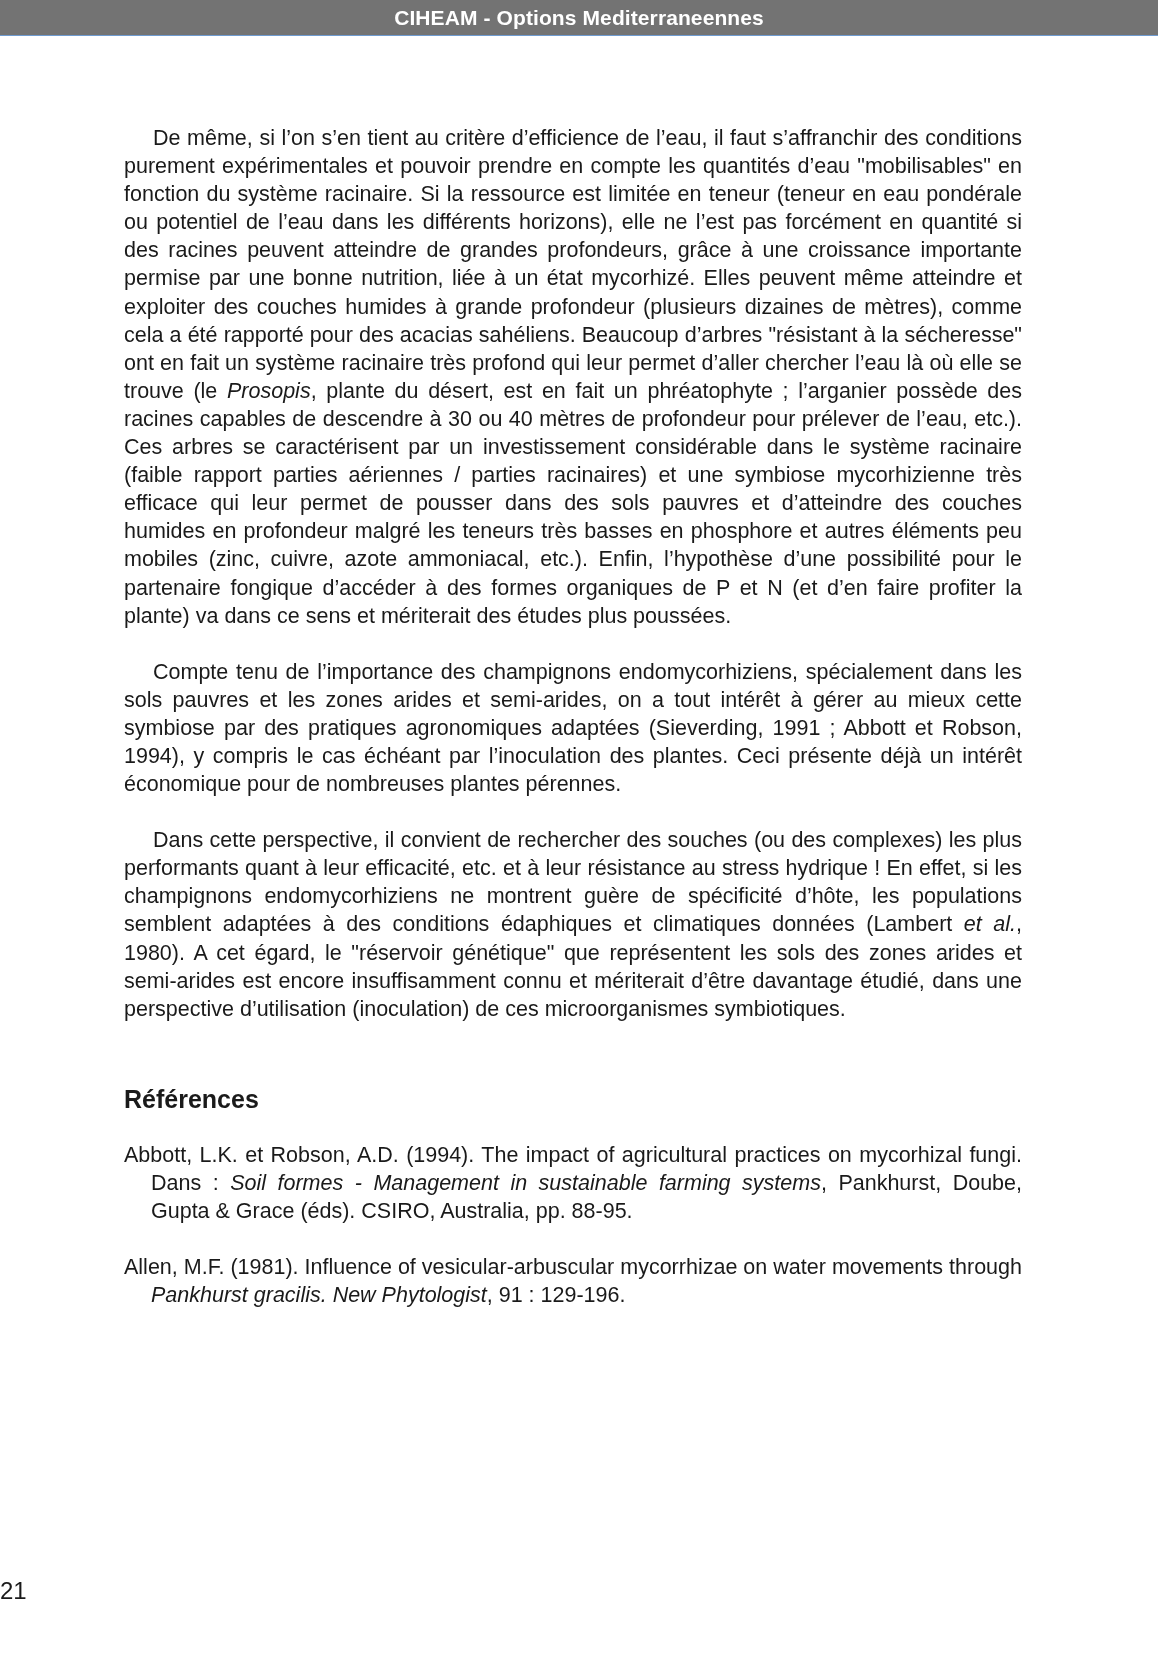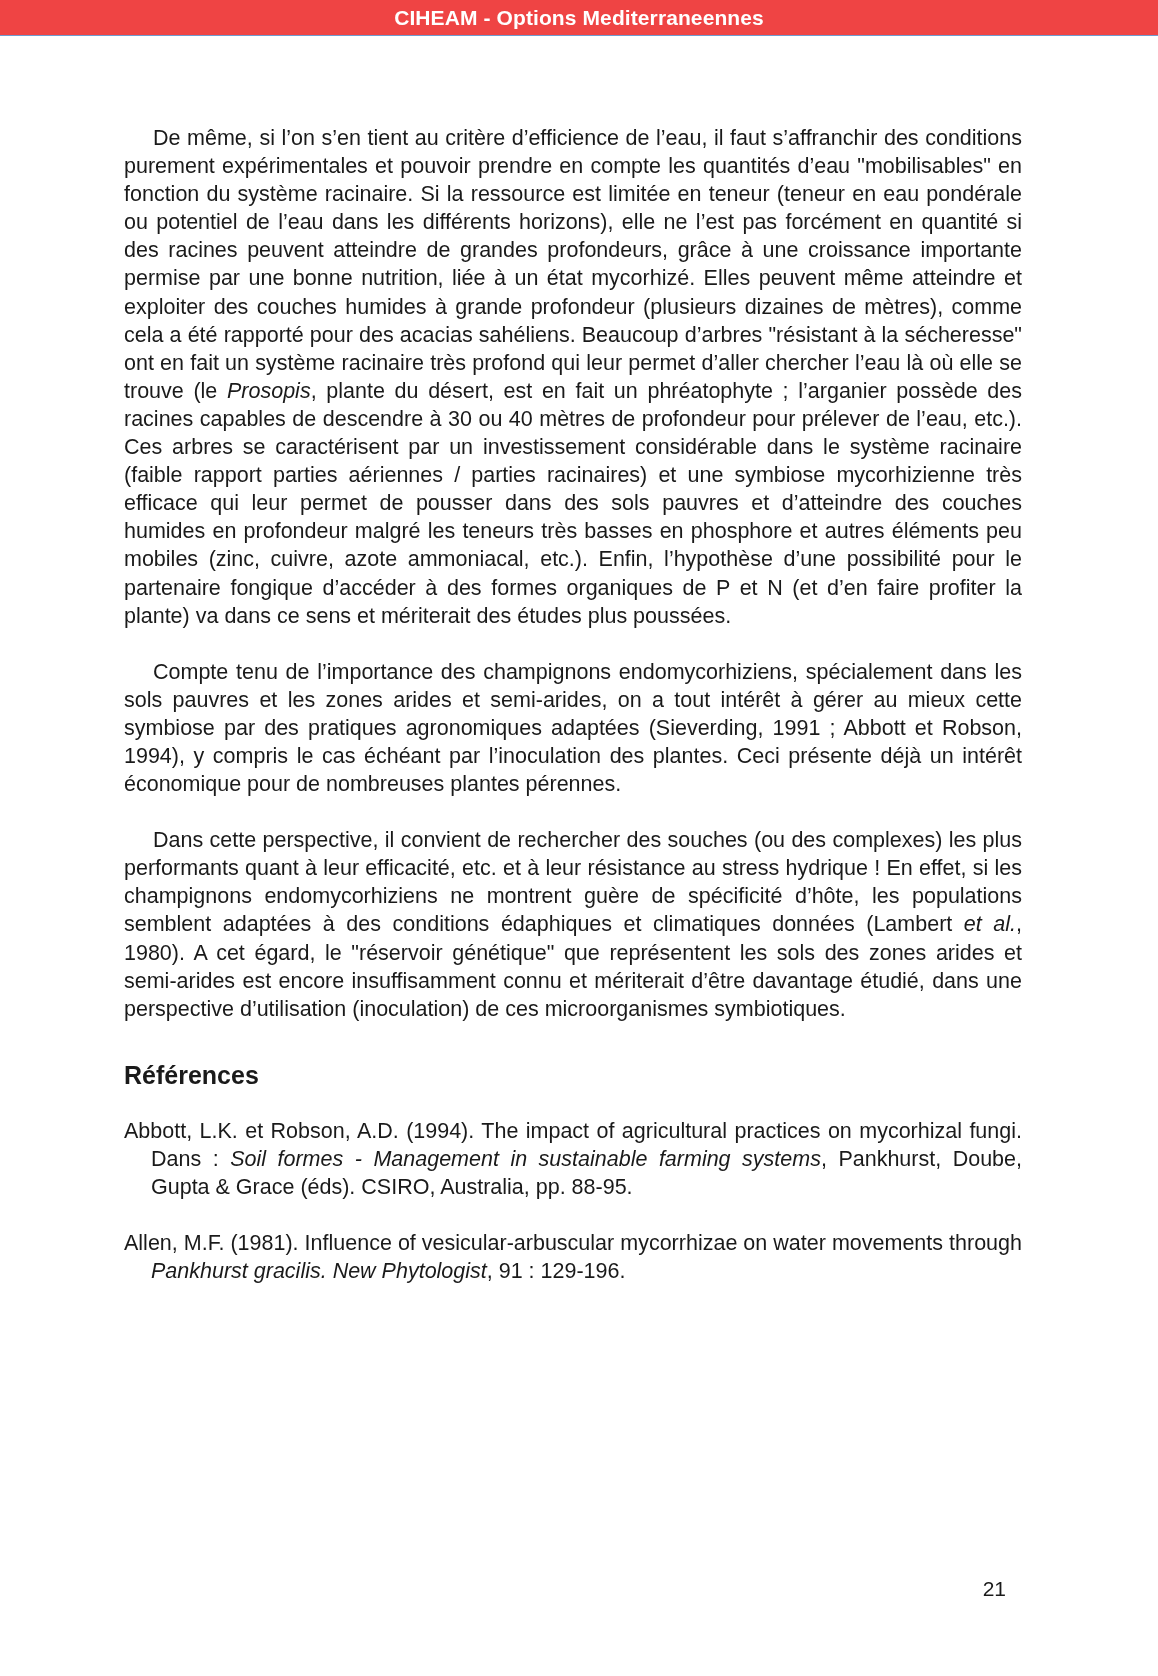--- a/index.html
+++ b/index.html
@@ -1,23 +1,23 @@
 <!DOCTYPE html>
 <html><head>
 <meta charset="utf-8">
 <style>
   html, body { margin: 0; padding: 0; background: #ffffff; }
   body { width: 1158px; height: 1676px; position: relative; overflow: hidden; font-family: "Liberation Sans", sans-serif; color: #1a1a1a; }
-  .header { position: absolute; left: 0; top: 0; width: 1158px; height: 35px; background: #ef4444; border-bottom: 1px solid #6f9bd0; display: flex; align-items: center; justify-content: center; }
+  .header { position: absolute; left: 0; top: 0; width: 1158px; height: 35px; background: #737373; border-bottom: 1px solid #6f9bd0; display: flex; align-items: center; justify-content: center; }
   .header-title { color: #ffffff; font-weight: bold; font-size: 21px; letter-spacing: 0.1px; }
   .content { position: absolute; left: 124px; top: 124px; width: 898px; font-size: 21.5px; line-height: 28.1px; }
   .para { margin: 0 0 28px 0; text-align: justify; text-indent: 29px; }
-  .section-title { font-weight: bold; font-size: 25px; margin: 38px 0 28px 0; }
+  .section-title { font-weight: bold; font-size: 25px; margin: 62px 0 28px 0; }
   .ref { margin: 0 0 28px 0; padding-left: 27px; text-indent: -27px; text-align: justify; }
-  .page-num { position: absolute; left: 0; width: 1006px; top: 1577px; text-align: right; font-size: 21px; }
+  .page-num { position: absolute; left: 0; width: 1006px; top: 1577px; text-align: left; font-size: 24px; }
   i { }
 </style>
 </head>
 <body>
 
 <div class="header">
   <span class="header-title">CIHEAM - Options Mediterraneennes</span>
 </div>
 
 <div class="content">

